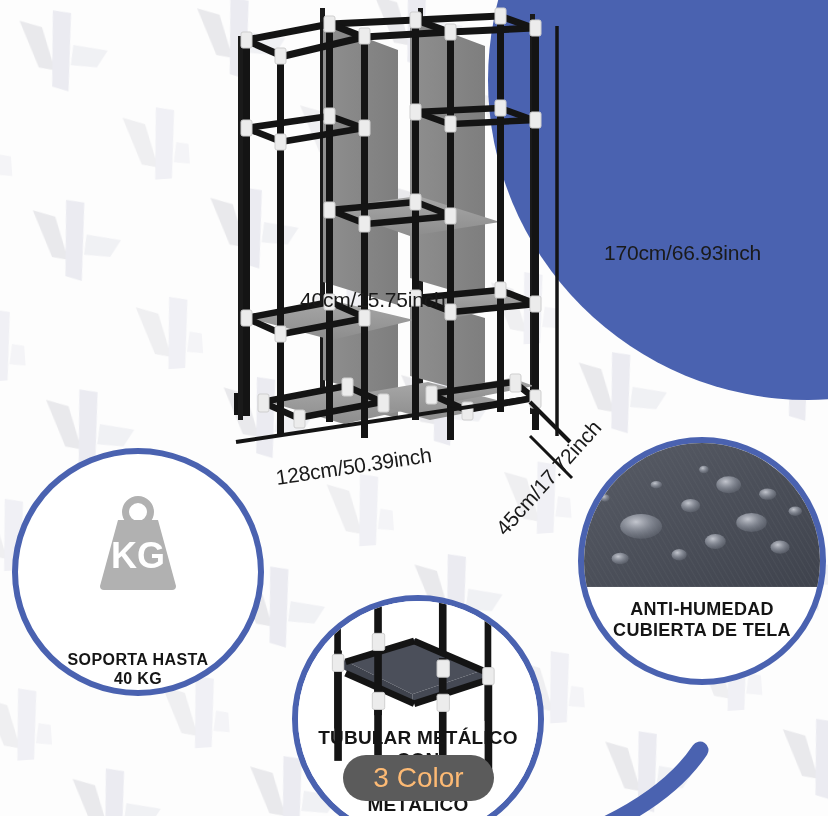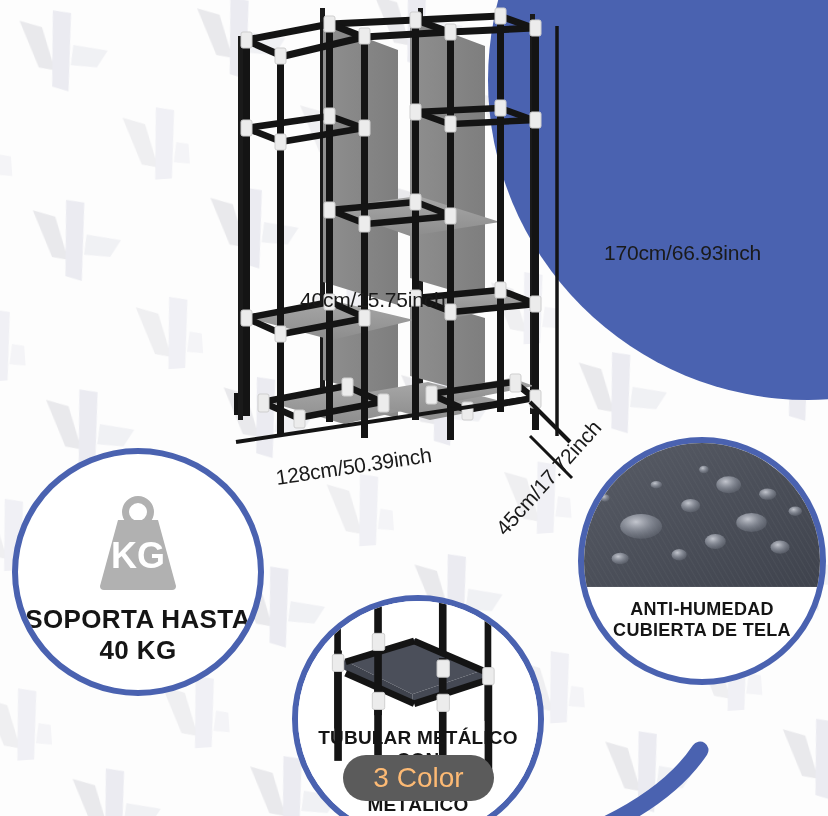--- a/index.html
+++ b/index.html
@@ -96,36 +96,37 @@
   #feature-fabric {
     left: 578px; top: 437px;
     width: 248px; height: 248px;
   }
   .circle-inner {
     position: absolute;
     inset: 0;
     display: flex;
     flex-direction: column;
     align-items: center;
+    gap: 35px;
   }
   .feature-caption {
     text-align: center;
     color: #151515;
     font-weight: bold;
     font-family: "Liberation Sans", sans-serif;
     line-height: 1.18;
   }
   
   #feature-weight .icon-wrap {
     margin-top: 36px;
     width: 112px; height: 104px;
   }
   #feature-weight .feature-caption {
-    margin-top: 10px;
-    font-size: 26px;
+    margin-top: 22px;
+    font-size: 16px;
     letter-spacing: 0.4px;
   }
   
   #fabric-photo {
     position: absolute;
     left: 0; top: 0;
     width: 100%;
     height: 61%;
   }
   #feature-fabric .feature-caption {

